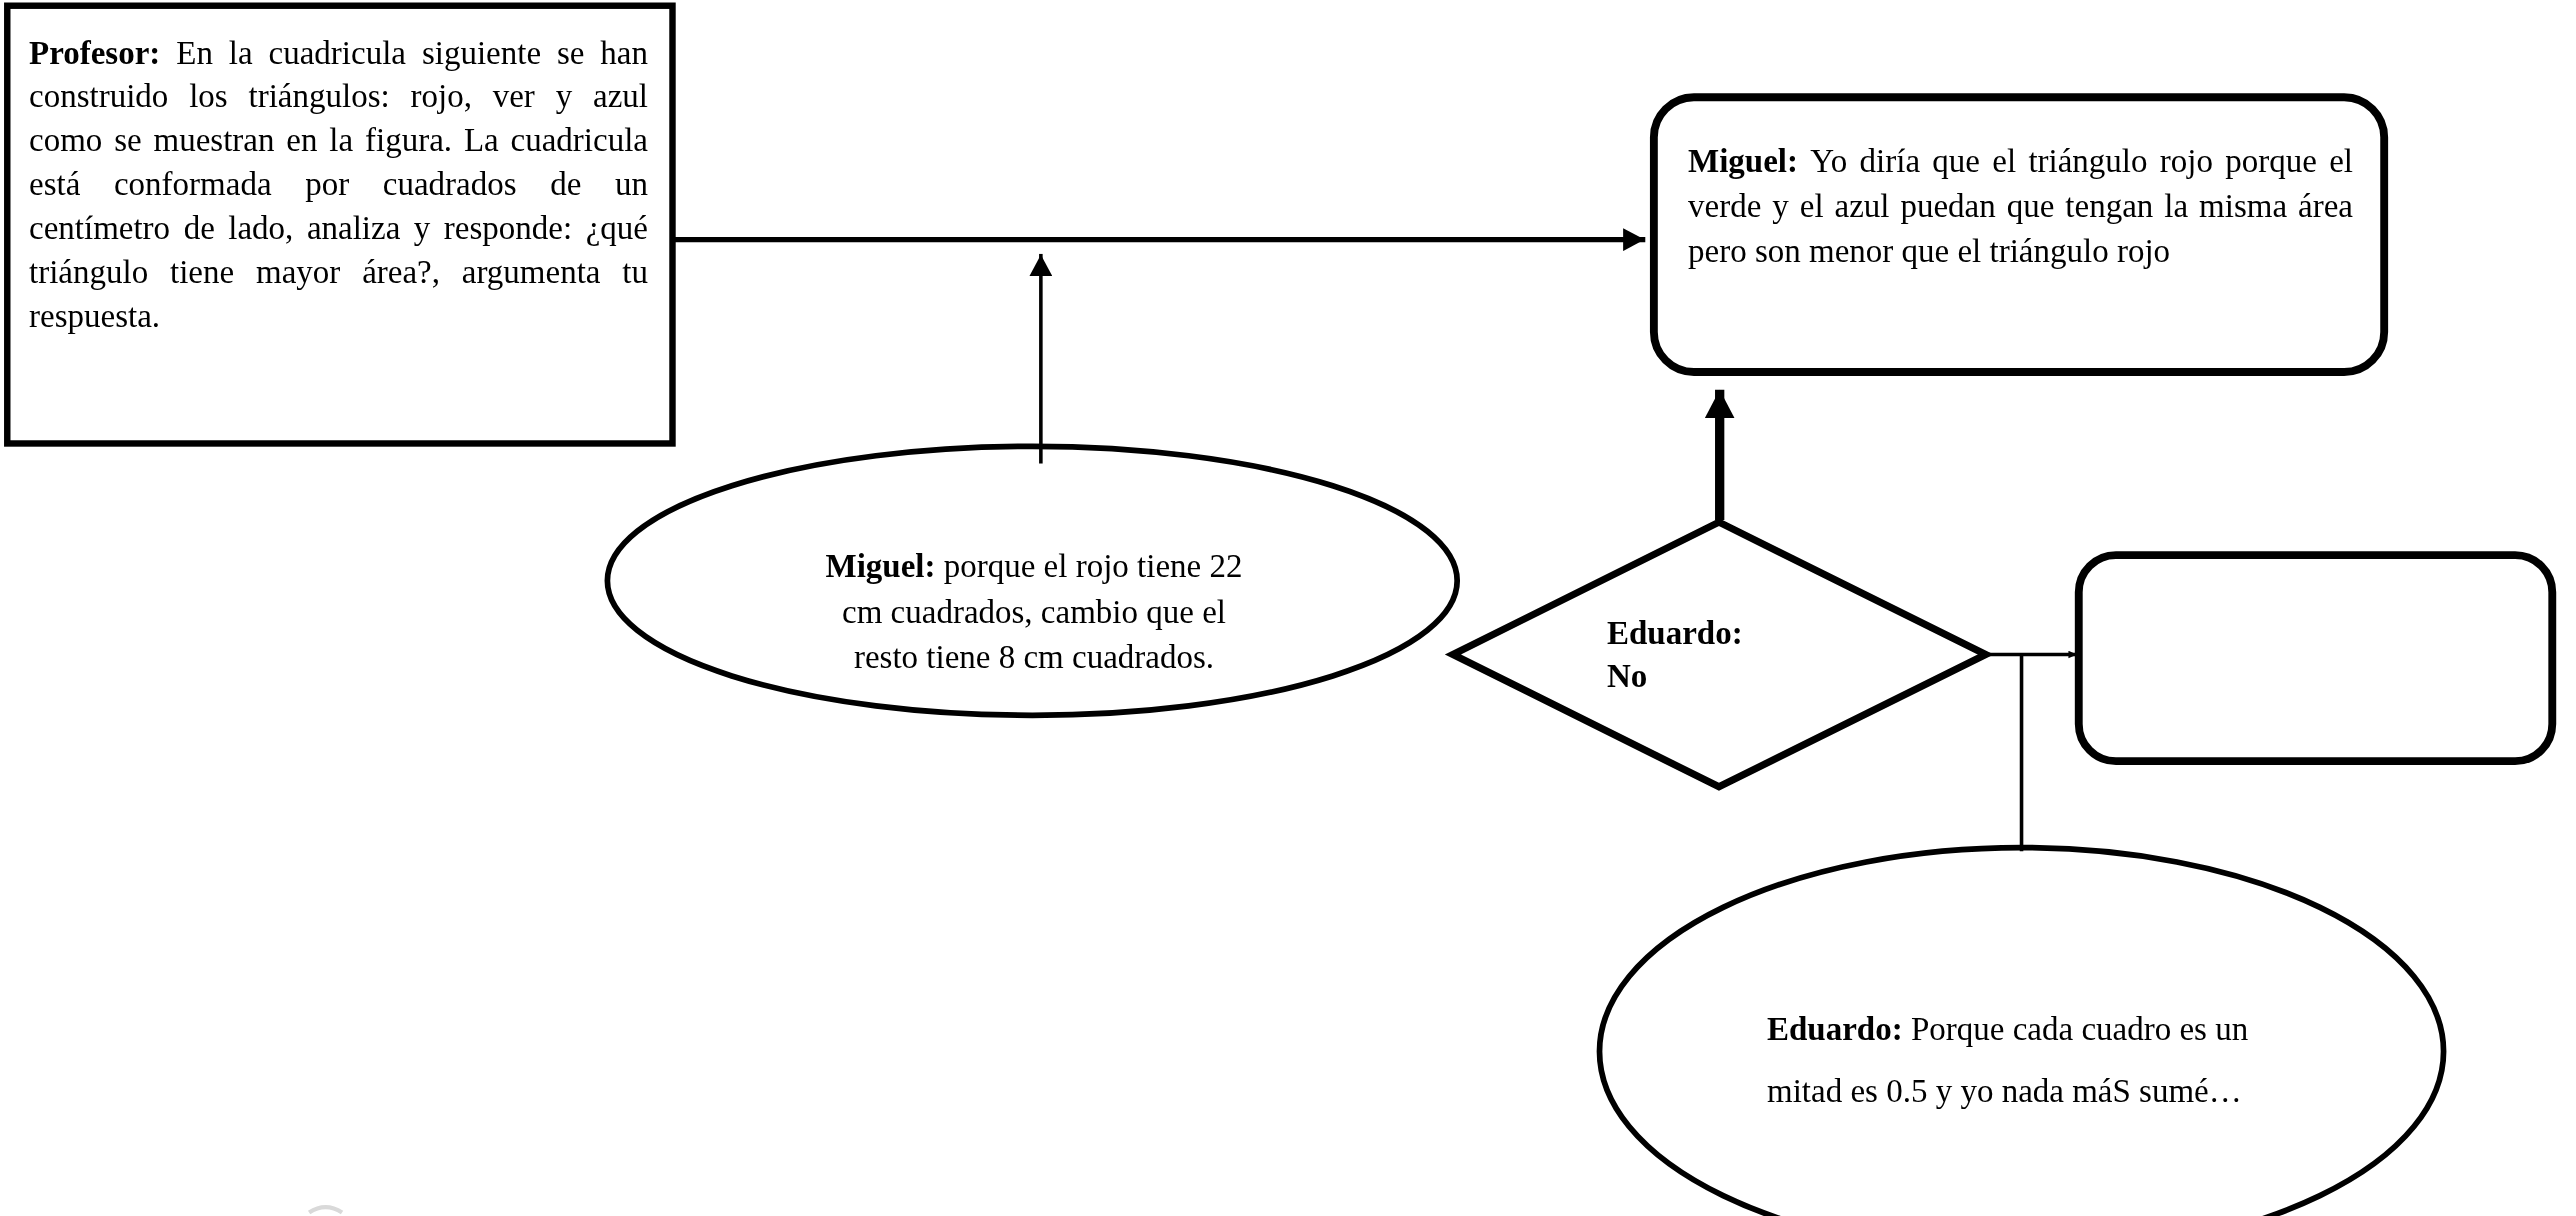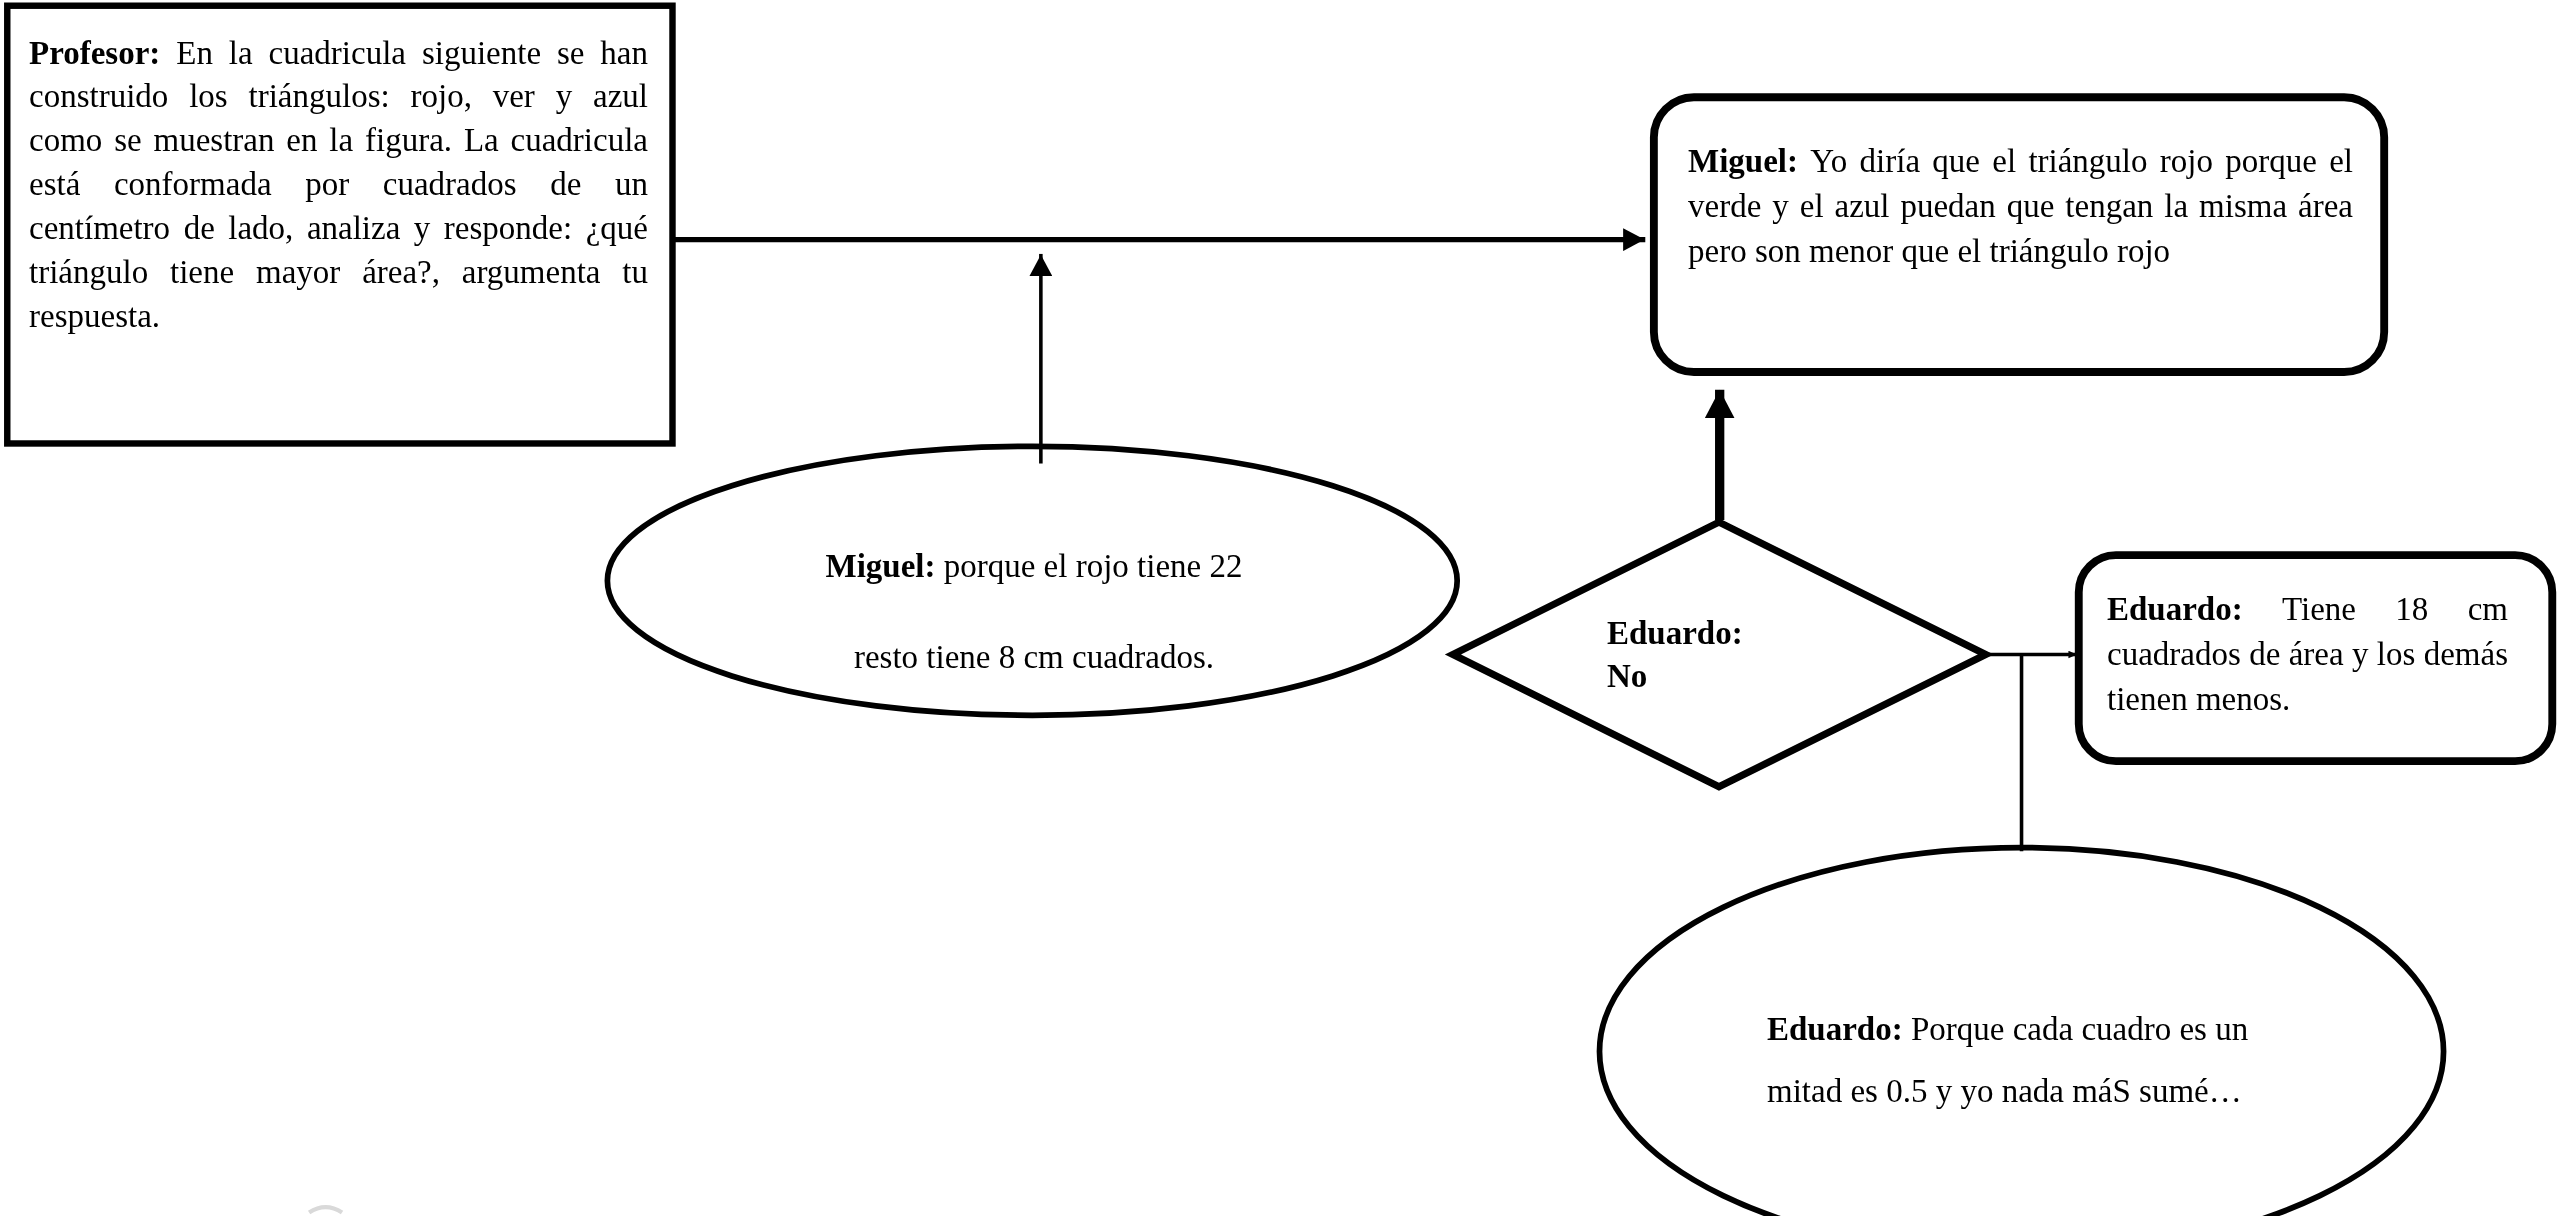--- a/index.html
+++ b/index.html
@@ -155,33 +155,29 @@
   </div>
 
   <div class="node-text" id="miguel-box-text">
     <span class="lead">Miguel: </span>
     <span>Yo diría que el triángulo rojo porque el verde y el azul puedan que tengan la misma área pero son menor que el triángulo rojo</span>
   </div>
 
   <div class="node-text" id="miguel-ellipse-text">
     <span class="lead">Miguel: </span>
     <span>porque el rojo tiene 22</span><br>
-    <br>
+    <span>cm cuadrados, cambio que el</span><br>
     <span>resto tiene 8 cm cuadrados.</span>
   </div>
 
   <div class="node-text" id="eduardo-diamond-text">
     <span>Eduardo:</span><br>
     <span>No</span>
   </div>
 
-  <div class="node-text" id="eduardo-box-text">
-    <span class="lead">Eduardo: </span>
-    <span>Tiene 18 cm cuadrados de área y los demás tienen menos.</span>
-  </div>
 
   <div class="node-text" id="eduardo-ellipse-text">
     <span class="lead">Eduardo: </span>
     <span>Porque cada cuadro es un</span><br>
     <span class="gap-line">mitad es 0.5 y yo nada máS sumé…</span>
   </div>
 
 </div>
 
 

